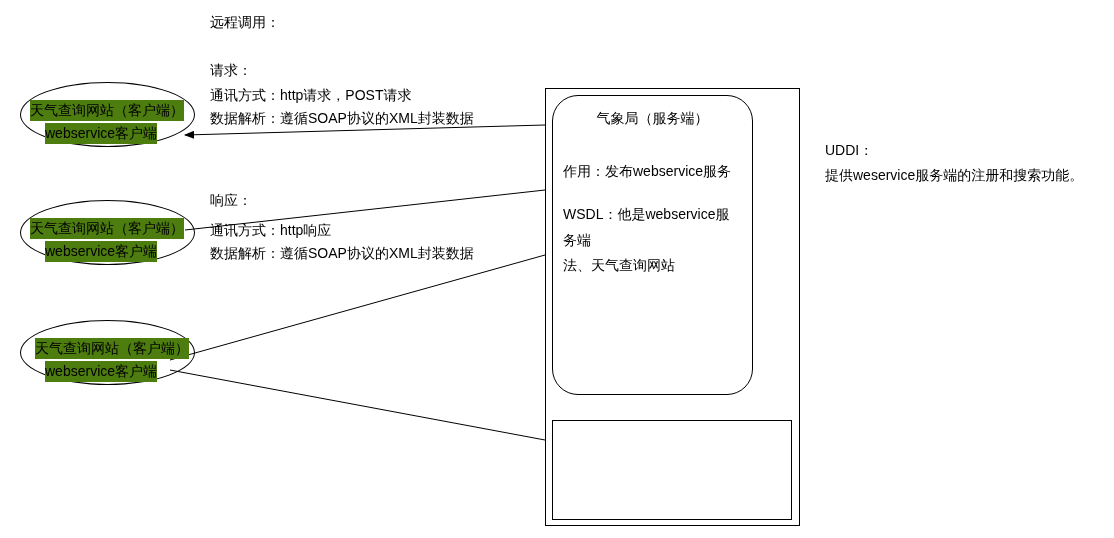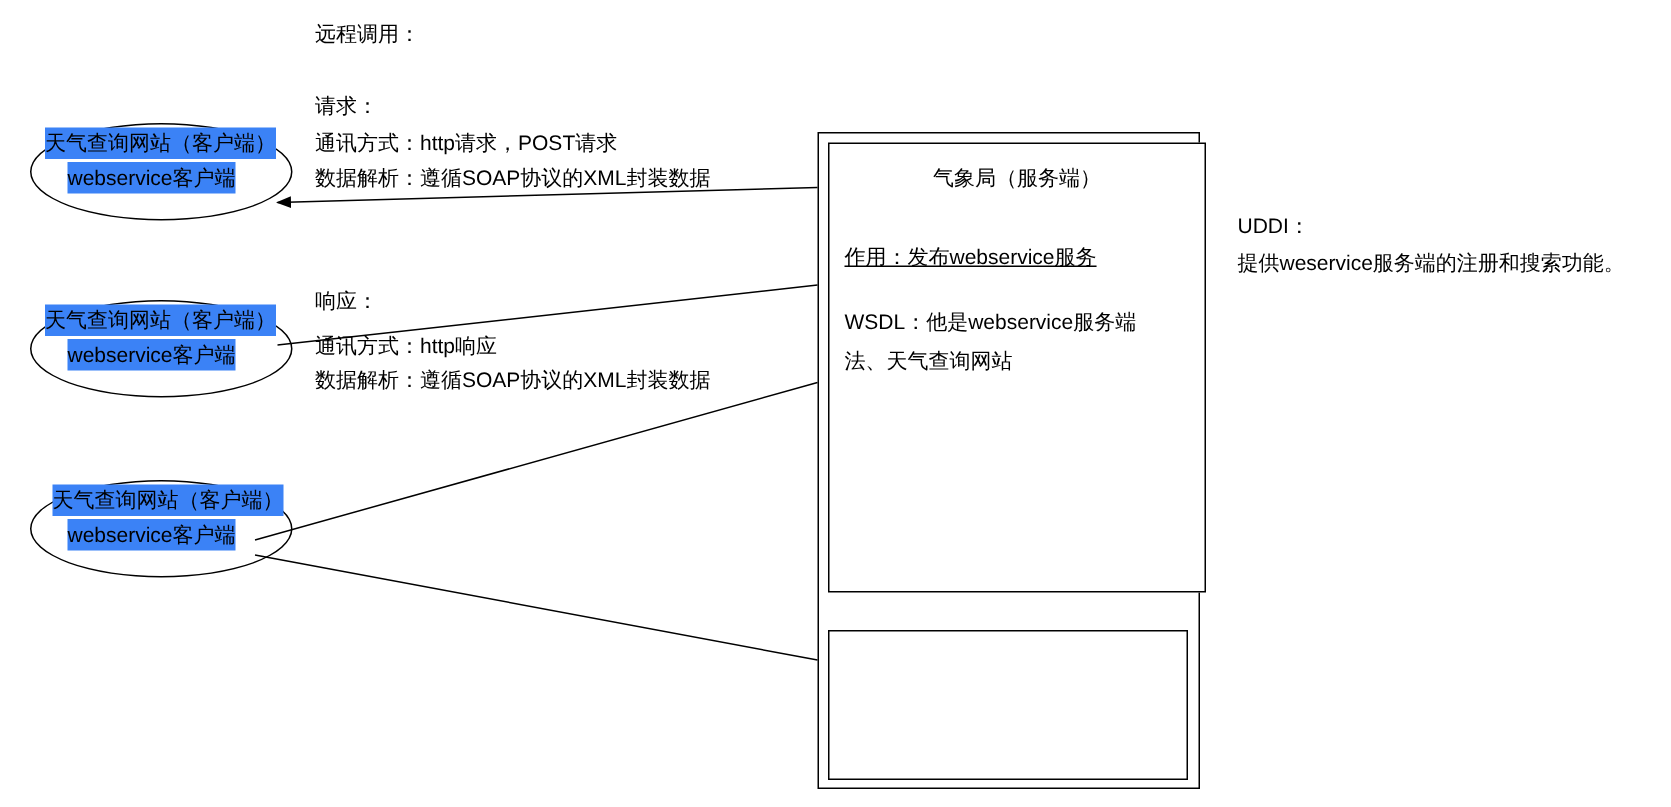--- a/index.html
+++ b/index.html
@@ -21,21 +21,22 @@
       position: absolute;
       border: 1px solid #000;
       border-radius: 50%;
       background: transparent;
     }
     .ellipse-text {
       position: absolute;
       text-align: left;
       line-height: 1.5;
       z-index: 2;
-      background: #3b82f6;
+      background: #4d7c0f;
+      margin-top: 15px;
     }
     .rect {
       position: absolute;
       border: 1px solid #000;
       background: transparent;
     }
     .inner-box {
       position: absolute;
       border: 1px solid #000;
       background: #fff;
@@ -72,23 +73,23 @@
 <div class="ellipse" style="left:20px; top:200px; width:175px; height:65px;"></div>
 <div class="ellipse-text" style="left:30px; top:203px;">天气查询网站（客户端）</div>
 <div class="ellipse-text" style="left:45px; top:226px;">webservice客户端</div>
 
 <div class="ellipse" style="left:20px; top:320px; width:175px; height:65px;"></div>
 <div class="ellipse-text" style="left:35px; top:323px;">天气查询网站（客户端）</div>
 <div class="ellipse-text" style="left:45px; top:346px;">webservice客户端</div>
 
 <div class="rect" style="left:545px; top:88px; width:255px; height:438px;"></div>
 
-<div class="inner-box" style="left:552px; top:95px; width:252px; height:300px;">
+<div class="inner-box" style="left:552px; top:95px; width:201px; height:300px;border-radius:26px;">
   <div style="text-align:center; margin-bottom:28px;">气象局（服务端）</div>
-  <div style="margin-bottom:18px;text-decoration:underline;">作用：发布webservice服务</div>
+  <div style="margin-bottom:18px;">作用：发布webservice服务</div>
   <div>WSDL：他是webservice服务端</div>
   <div>法、天气查询网站</div>
 </div>
 
 <div class="inner-box" style="left:552px; top:420px; width:240px; height:100px;">
 </div>
 
 <div class="text-block" style="left:825px; top:140px;">UDDI：</div>
 <div class="text-block" style="left:825px; top:165px;">提供weservice服务端的注册和搜索功能。</div>
 

